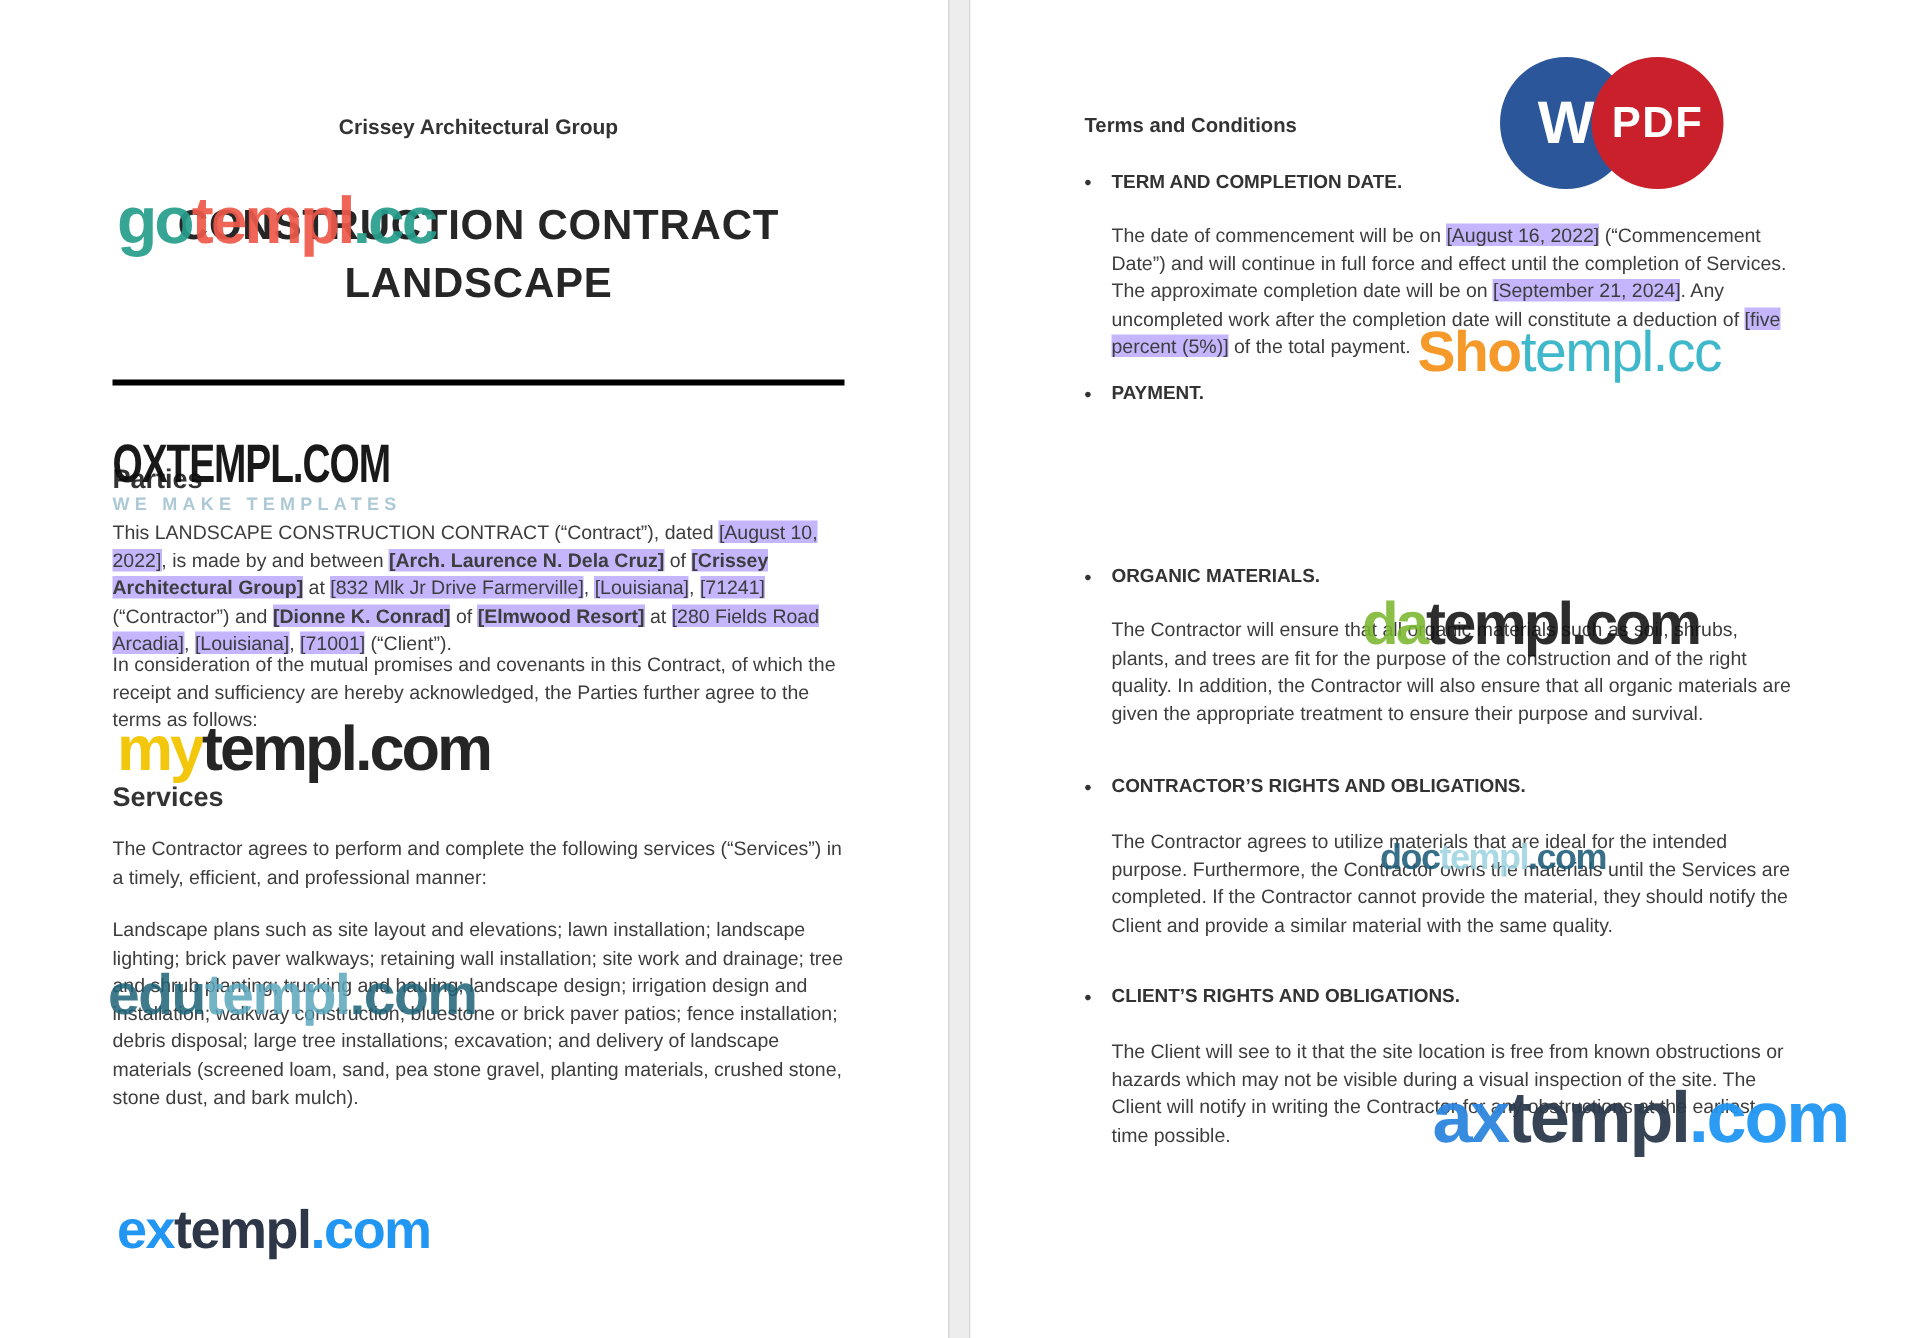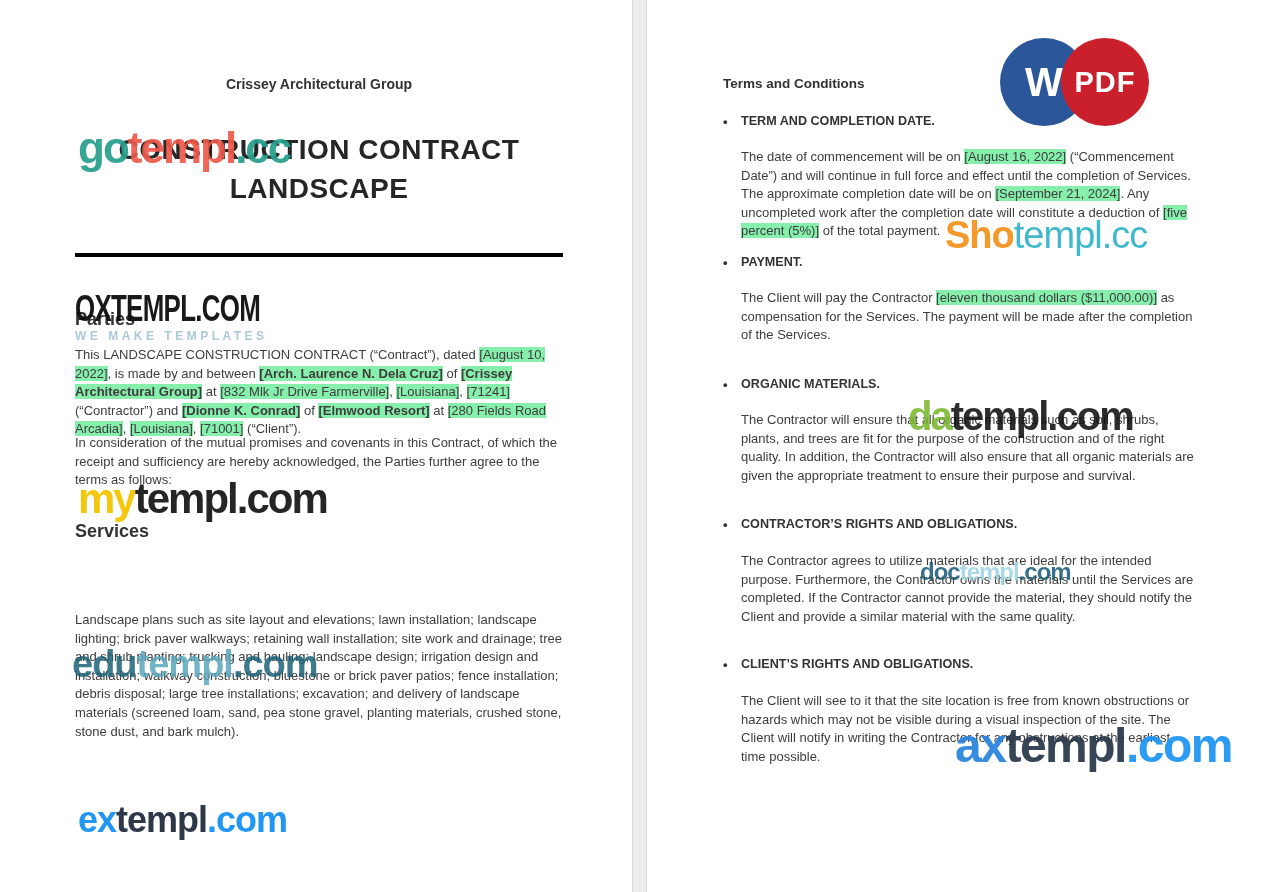--- a/index.html
+++ b/index.html
@@ -22,21 +22,21 @@
   
   .l-wrap { position:absolute; left:75px; top:0; width:488px; height:892px; }
   .company { position:absolute; top:76px; width:100%; text-align:center;
              font-size:14px; font-weight:700; color:#333; }
   .doc-title { position:absolute; top:130px; width:100%; text-align:center;
                font-size:28px; font-weight:700; color:#262626; line-height:39px;
                letter-spacing:.5px; }
   .rule { position:absolute; top:253px; width:100%; height:4px; background:#000; }
   .h-sec { font-size:18px; font-weight:700; color:#333; }
   .para { font-size:13px; line-height:18.6px; color:#3d3d3d; }
-  .hl { background:#86efac; }
+  .hl { background:#c4b5fd; }
   .b  { font-weight:700; }
   .lt { font-weight:400; }
 
   
   .r-wrap { position:absolute; left:723px; top:0; width:473px; height:735px; }
   .terms-heading { position:absolute; top:76px; font-size:13.5px; font-weight:700; color:#333; }
   .term-title { position:absolute; left:18px; font-size:12.6px; font-weight:700; color:#333; }
   .term-body  { position:absolute; left:18px; width:455px; }
   .bullet-marker { position:absolute; left:0; font-size:13px; font-weight:700; color:#333; }
 
@@ -82,34 +82,34 @@
   <div class="rule"></div>
 
   <div class="abs h-sec" style="top:309px;">Parties</div>
 
   <div class="abs para" style="top:346px; width:488px;"><span>This LANDSCAPE CONSTRUCTION CONTRACT (“Contract”), dated </span><span class="hl">[August 10, 2022]</span><span>, is made by and between </span><span class="hl b">[Arch. Laurence N. Dela Cruz]</span><span> of </span><span class="hl b">[Crissey Architectural Group]</span><span> at </span><span class="hl">[832 Mlk Jr Drive Farmerville]</span><span>, </span><span class="hl">[Louisiana]</span><span>, </span><span class="hl">[71241]</span><span> (“Contractor”) and </span><span class="hl b">[Dionne K. Conrad]</span><span> of </span><span class="hl b">[Elmwood Resort]</span><span> at </span><span class="hl">[280 Fields Road Arcadia]</span><span>, </span><span class="hl">[Louisiana]</span><span>, </span><span class="hl">[71001]</span><span> (“Client”).</span></div>
 
   <div class="abs para" style="top:434px; width:488px;">In consideration of the mutual promises and covenants in this Contract, of which the receipt and sufficiency are hereby acknowledged, the Parties further agree to the terms as follows:</div>
 
   <div class="abs h-sec" style="top:521px;">Services</div>
 
+  <div class="abs para" style="top:557px; width:488px;">The Contractor agrees to perform and complete the following services (“Services”) in a timely, efficient, and professional manner:</div>
 
   <div class="abs para" style="top:611px; width:488px;">Landscape plans such as site layout and elevations; lawn installation; landscape lighting; brick paver walkways; retaining wall installation; site work and drainage; tree and shrub planting; trucking and hauling; landscape design; irrigation design and installation; walkway construction; bluestone or brick paver patios; fence installation; debris disposal; large tree installations; excavation; and delivery of landscape materials (screened loam, sand, pea stone gravel, planting materials, crushed stone, stone dust, and bark mulch).</div>
 </div>
 
 <div class="r-wrap">
   <div class="terms-heading">Terms and Conditions</div>
 
   <span class="bullet-marker" style="top:114px;">•</span>
   <div class="term-title" style="top:114px;">TERM AND COMPLETION DATE.</div>
   <div class="term-body para" style="top:148px;"><span>The date of commencement will be on </span><span class="hl">[August 16, 2022]</span><span> (“Commencement Date”) and will continue in full force and effect until the completion of Services. The approximate completion date will be on </span><span class="hl">[September 21, 2024]</span><span>. Any uncompleted work after the completion date will constitute a deduction of </span><span class="hl">[five percent (5%)]</span><span> of the total payment.</span></div>
 
   <span class="bullet-marker" style="top:255px;">•</span>
   <div class="term-title" style="top:255px;">PAYMENT.</div>
-  <div class="term-body para" style="top:289px;"><span>The Client will pay the Contractor </span><span class="hl">[eleven thousand dollars ($11,000.00)]</span><span> as compensation for the Services. The payment will be made after the completion of the Services.</span></div>
 
   <span class="bullet-marker" style="top:377px;">•</span>
   <div class="term-title" style="top:377px;">ORGANIC MATERIALS.</div>
   <div class="term-body para" style="top:411px;"><span>The Contractor will ensure that all organic materials such as soil, shrubs, plants, and trees are fit for the purpose of the construction and of the right quality. In addition, the Contractor will also ensure that all organic materials are given the appropriate treatment to ensure their purpose and survival.</span></div>
 
   <span class="bullet-marker" style="top:517px;">•</span>
   <div class="term-title" style="top:517px;">CONTRACTOR’S RIGHTS AND OBLIGATIONS.</div>
   <div class="term-body para" style="top:552px;"><span>The Contractor agrees to utilize materials that are ideal for the intended purpose. Furthermore, the Contractor owns the materials until the Services are completed. If the Contractor cannot provide the material, they should notify the Client and provide a similar material with the same quality.</span></div>
 
   <span class="bullet-marker" style="top:657px;">•</span>

